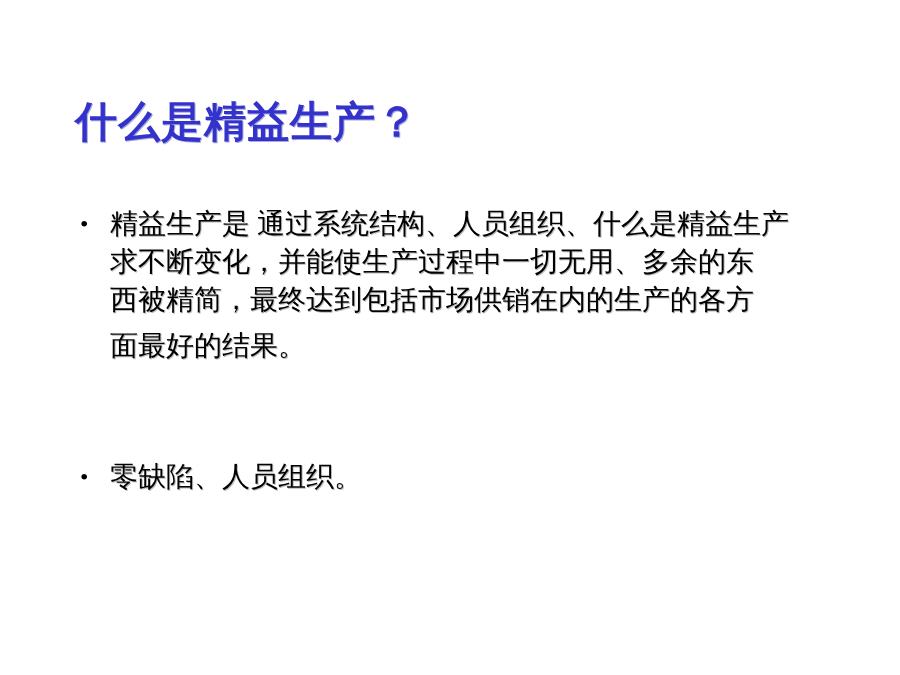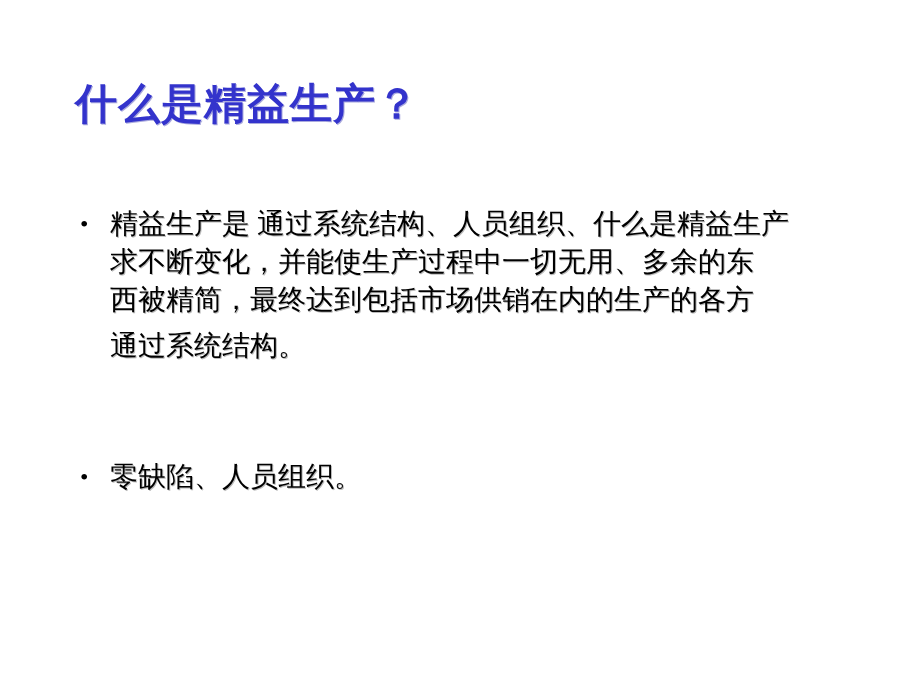--- a/index.html
+++ b/index.html
@@ -11,21 +11,21 @@
     position: relative;
     width: 900px;
     height: 675px;
     background: #ffffff;
     overflow: hidden;
     font-family: "Liberation Serif", "DejaVu Serif", serif;
   }
   .slide-title {
     position: absolute;
     left: 75px;
-    top: 76px;
+    top: 94px;
     margin: 0;
     font-family: "Liberation Sans", "DejaVu Sans", sans-serif;
     font-size: 42px;
     font-weight: bold;
     color: #3333cc;
     letter-spacing: 1px;
     text-shadow: 1px 1px 0 #aaaadd;
     white-space: nowrap;
   }
   .bullet-block {
@@ -67,21 +67,21 @@
 
   <h1 class="slide-title">什么是精益生产？</h1>
 
   <div class="bullet-block first">
     <div class="bullet-row">
       <span class="bullet-marker">•</span>
       <div class="bullet-text">
         <div class="bullet-line">精益生产是 通过系统结构、人员组织、什么是精益生产</div>
         <div class="bullet-line">求不断变化，并能使生产过程中一切无用、多余的东</div>
         <div class="bullet-line">西被精简，最终达到包括市场供销在内的生产的各方</div>
-        <div class="bullet-line gap-above">通过系统结构。</div>
+        <div class="bullet-line gap-above">面最好的结果。</div>
       </div>
     </div>
   </div>
 
   <div class="bullet-block second">
     <div class="bullet-row">
       <span class="bullet-marker">•</span>
       <div class="bullet-text">
         <div class="bullet-line">零缺陷、人员组织。</div>
       </div>

